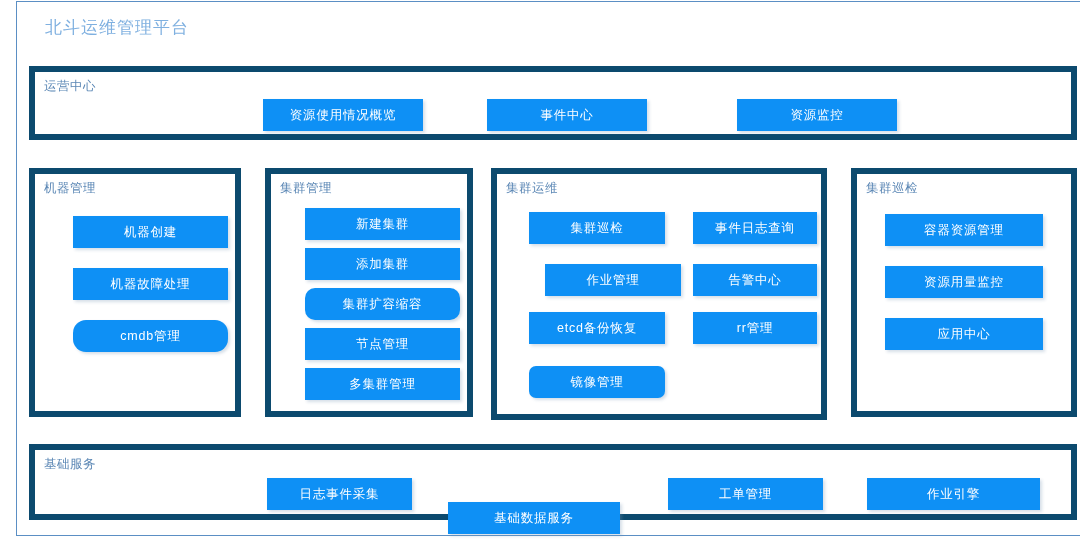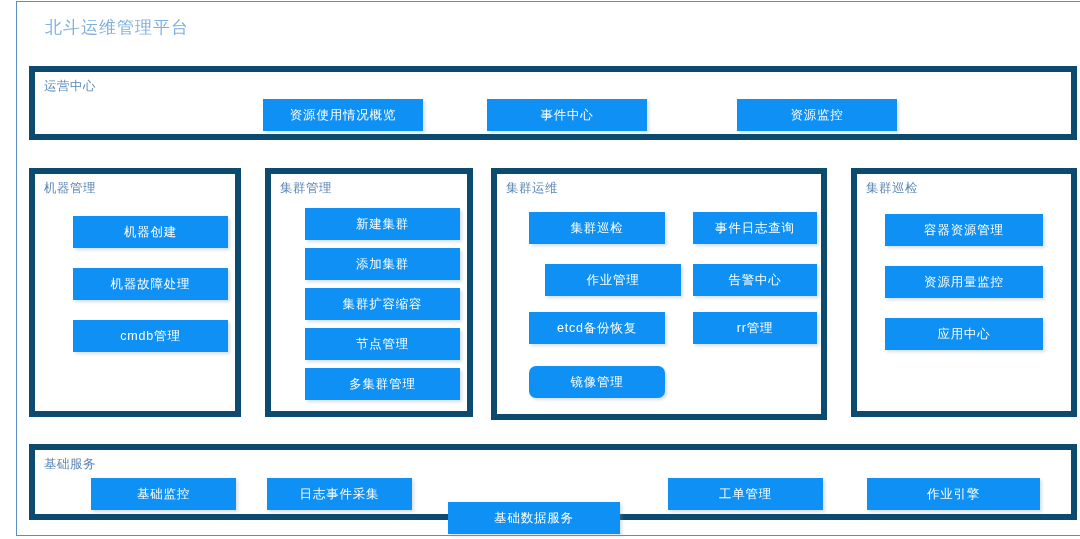--- a/index.html
+++ b/index.html
@@ -87,28 +87,28 @@
     <div class="panel-label">运营中心</div>
     <div class="btn" style="left:228px; top:27px; width:160px; height:32px;">资源使用情况概览</div>
     <div class="btn" style="left:452px; top:27px; width:160px; height:32px;">事件中心</div>
     <div class="btn" style="left:702px; top:27px; width:160px; height:32px;">资源监控</div>
   </div>
 
   <div class="panel" style="left:12px; top:166px; width:212px; height:249px;">
     <div class="panel-label">机器管理</div>
     <div class="btn" style="left:38px; top:42px; width:155px; height:32px;">机器创建</div>
     <div class="btn" style="left:38px; top:94px; width:155px; height:32px;">机器故障处理</div>
-    <div class="btn" style="left:38px; top:146px; width:155px; height:32px;">cmdb管理</div>
+    <div class="btn" style="left:38px; top:146px; width:155px; height:32px;border-radius:13px;">cmdb管理</div>
   </div>
 
   <div class="panel" style="left:248px; top:166px; width:208px; height:249px;">
     <div class="panel-label">集群管理</div>
     <div class="btn" style="left:34px; top:34px; width:155px; height:32px;">新建集群</div>
     <div class="btn" style="left:34px; top:74px; width:155px; height:32px;">添加集群</div>
-    <div class="btn" style="left:34px; top:114px; width:155px; height:32px;">集群扩容缩容</div>
+    <div class="btn" style="left:34px; top:114px; width:155px; height:32px;border-radius:10px;">集群扩容缩容</div>
     <div class="btn" style="left:34px; top:154px; width:155px; height:32px;">节点管理</div>
     <div class="btn" style="left:34px; top:194px; width:155px; height:32px;">多集群管理</div>
   </div>
 
   <div class="panel" style="left:474px; top:166px; width:336px; height:252px;">
     <div class="panel-label">集群运维</div>
 
     <div class="btn" style="left:32px; top:38px; width:136px; height:32px;">集群巡检</div>
     <div class="btn" style="left:32px; top:90px; width:136px; height:32px;margin-left:16px;">作业管理</div>
     <div class="btn" style="left:32px; top:138px; width:136px; height:32px;">etcd备份恢复</div>
@@ -121,20 +121,19 @@
 
   <div class="panel" style="left:834px; top:166px; width:226px; height:249px;">
     <div class="panel-label">集群巡检</div>
     <div class="btn" style="left:28px; top:40px; width:158px; height:32px;">容器资源管理</div>
     <div class="btn" style="left:28px; top:92px; width:158px; height:32px;">资源用量监控</div>
     <div class="btn" style="left:28px; top:144px; width:158px; height:32px;">应用中心</div>
   </div>
 
   <div class="panel" style="left:12px; top:442px; width:1048px; height:76px;">
     <div class="panel-label">基础服务</div>
-    <div class="btn" style="left:56px; top:28px; width:145px; height:32px;">基础监控</div>
     <div class="btn" style="left:232px; top:28px; width:145px; height:32px;">日志事件采集</div>
     <div class="btn" style="left:413px; top:28px; width:172px; height:32px;margin-top:24px;">基础数据服务</div>
     <div class="btn" style="left:633px; top:28px; width:155px; height:32px;">工单管理</div>
     <div class="btn" style="left:832px; top:28px; width:173px; height:32px;">作业引擎</div>
   </div>
 
 </div>
 
 </body></html>

